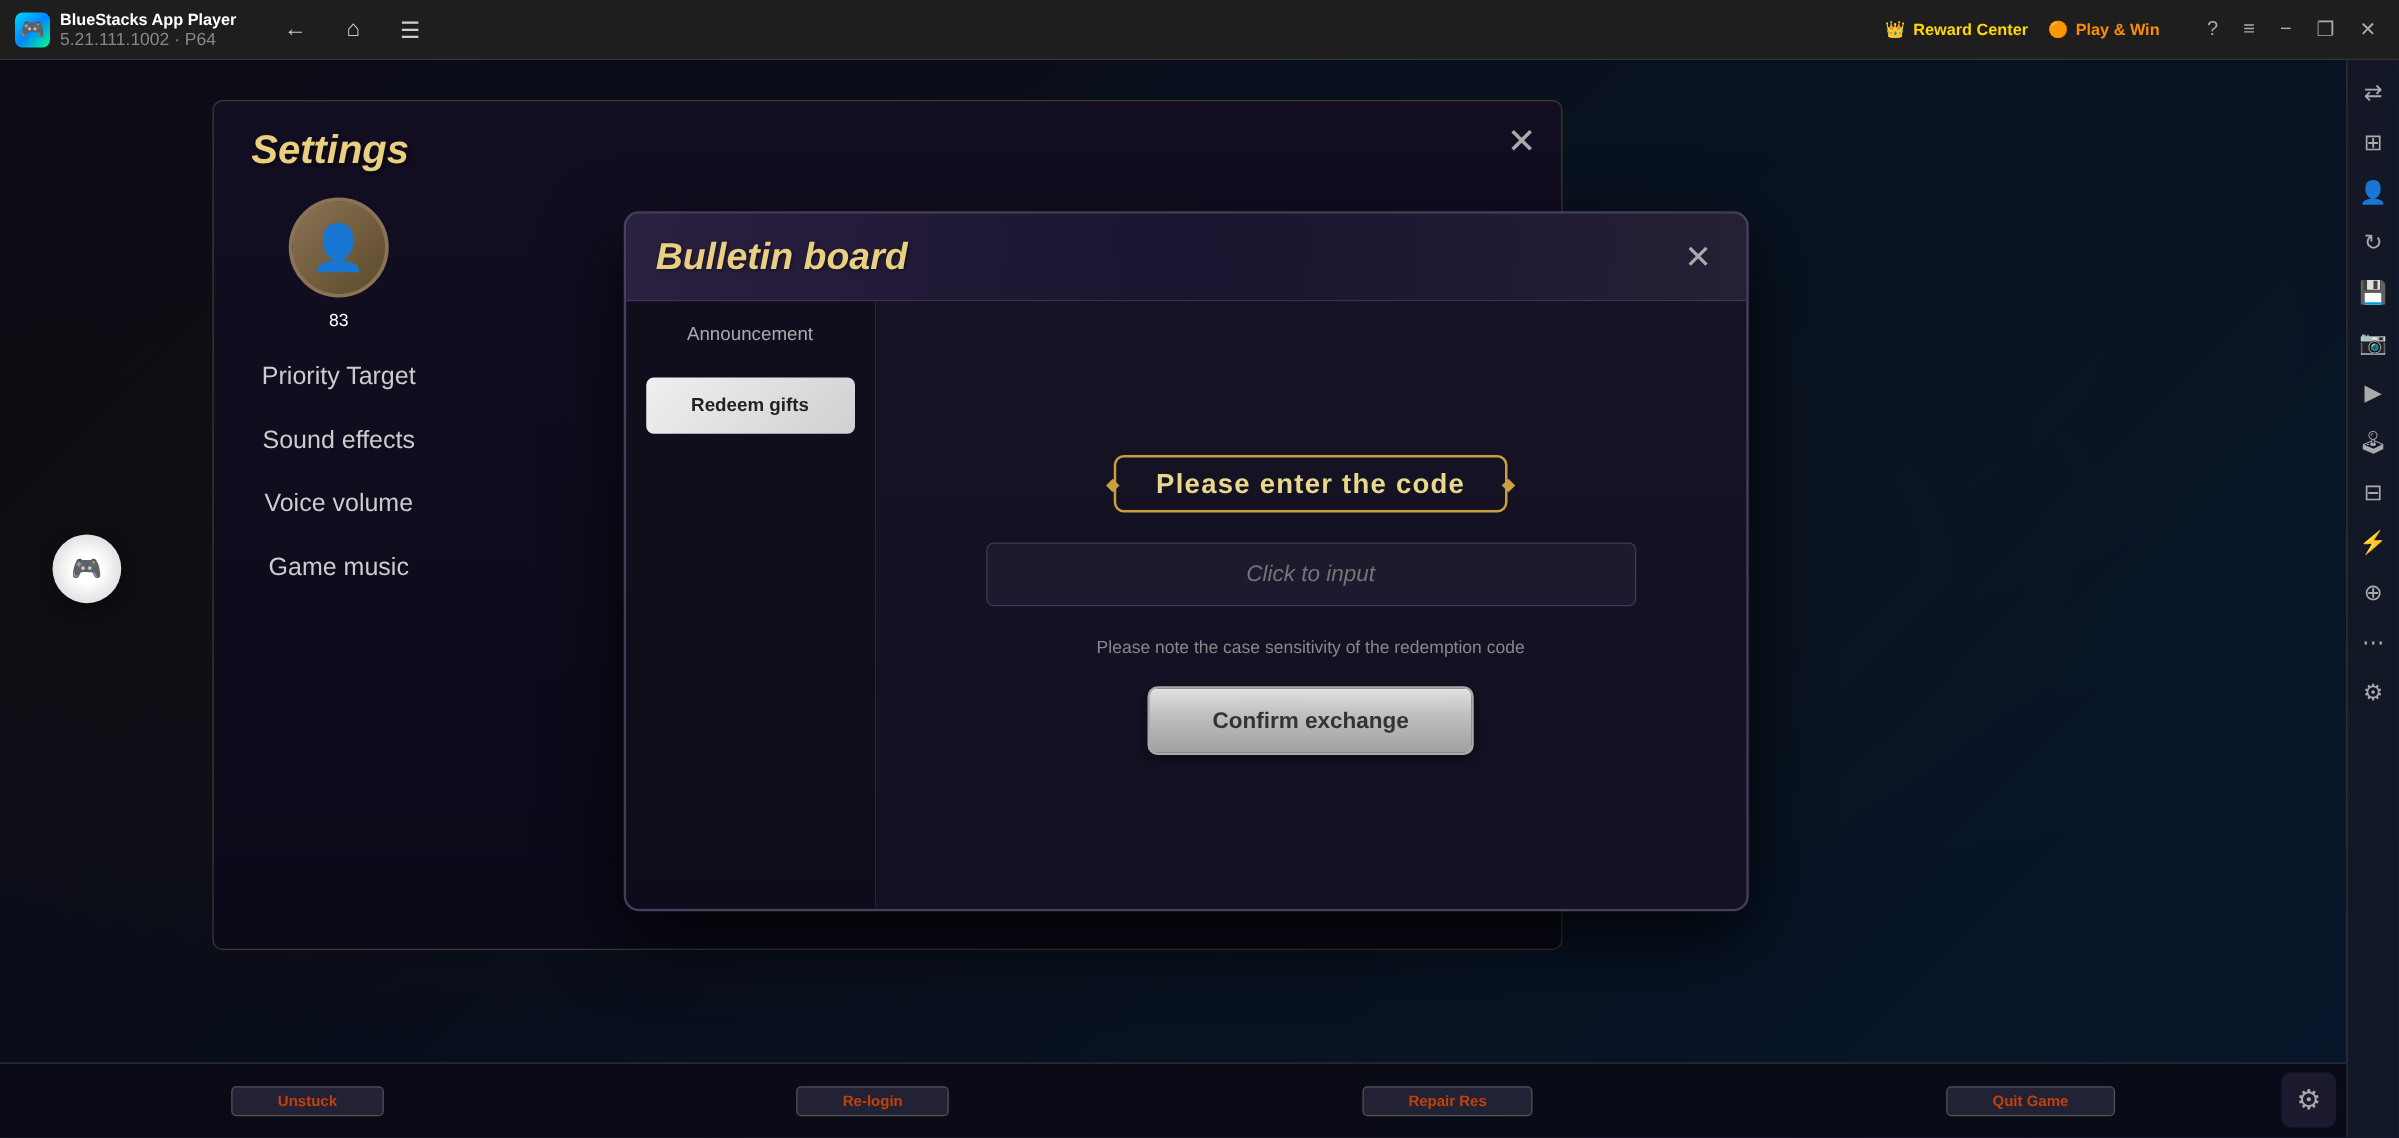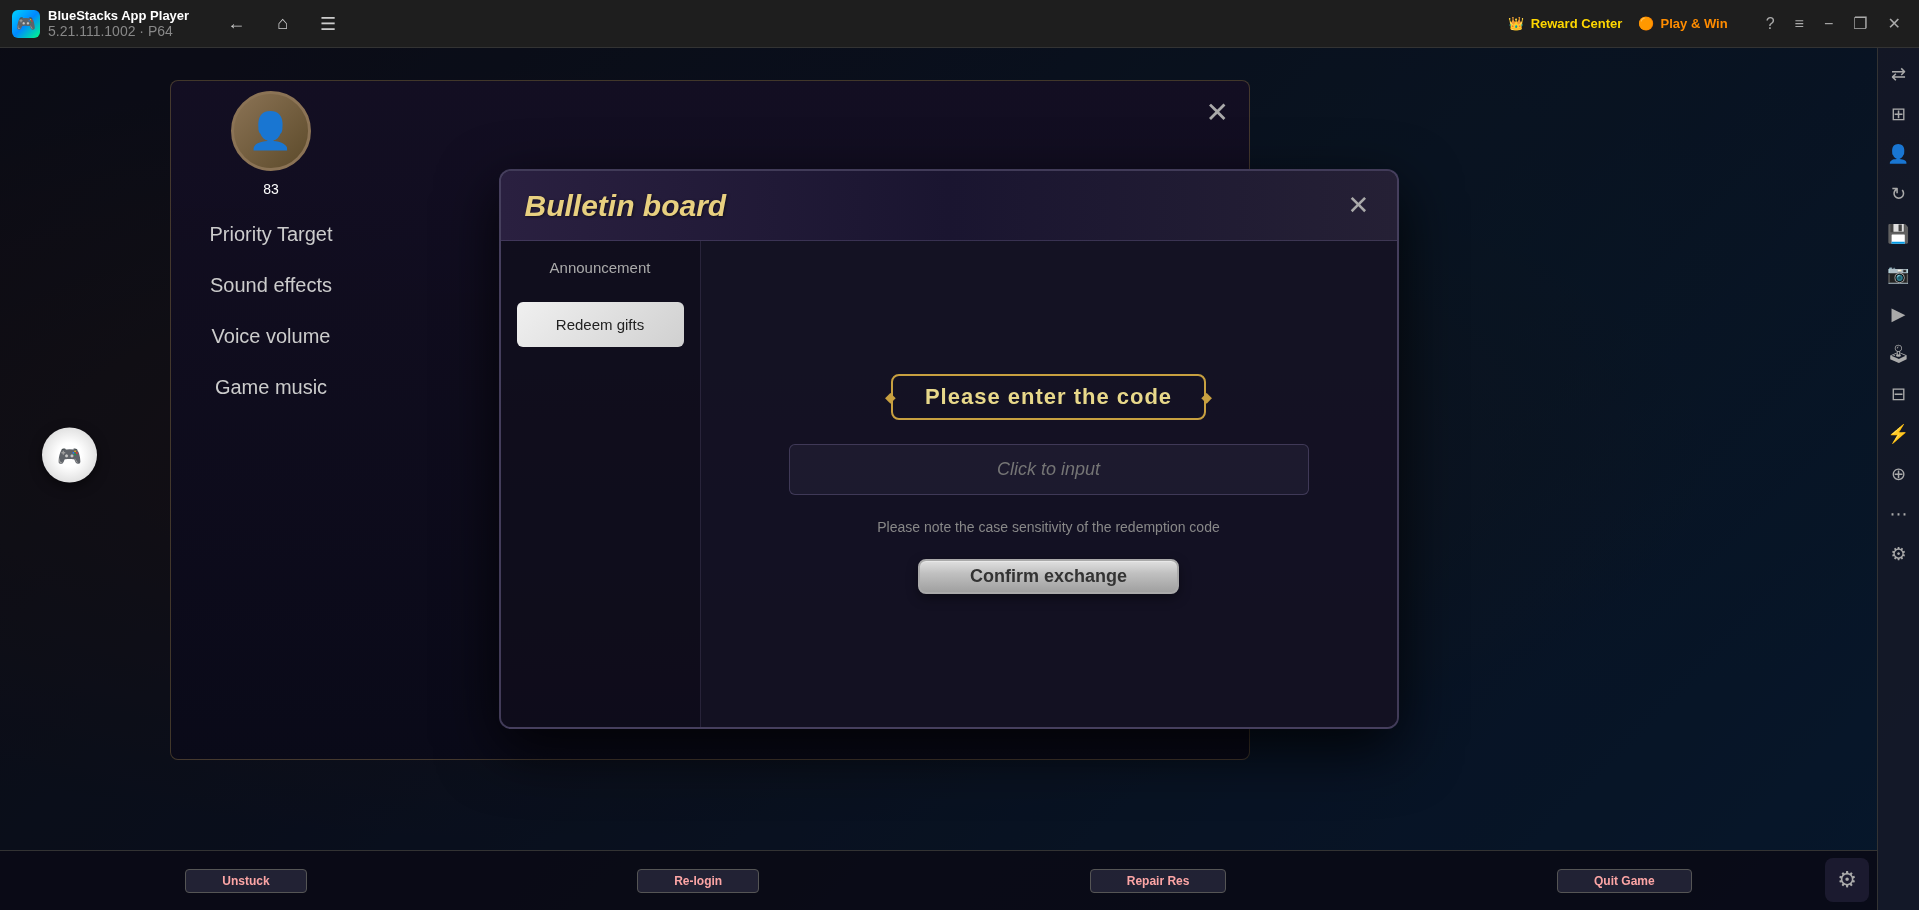--- a/index.html
+++ b/index.html
@@ -154,21 +154,21 @@
       justify-content: space-around;
       padding: 0 20px;
       z-index: 50;
       border-top: 1px solid #333;
     }
     .bottom-btn {
       display: flex;
       flex-direction: column;
       align-items: center;
       gap: 2px;
-      color: #fca5a5;
+      color: #c2410c;
       font-size: 12px;
       font-weight: 600;
       cursor: pointer;
       padding: 4px 36px;
       border-radius: 4px;
       border: 1px solid #555;
       background: rgba(40,40,60,0.8);
     }
 
     
@@ -348,21 +348,21 @@
       padding: 14px 20px;
       color: #aaa;
       font-size: 15px;
       cursor: pointer;
       border-radius: 6px;
       text-align: center;
     }
     .modal-tab.active {
       background: linear-gradient(135deg, #f0f0f0, #d0d0d0);
       color: #222;
-      font-weight: normal;
+      font-weight: bold;
     }
 
     
     .modal-content {
       flex: 1;
       background: rgba(20,18,35,0.9);
       display: flex;
       flex-direction: column;
       align-items: center;
       justify-content: center;
@@ -423,21 +423,21 @@
       color: #888;
       font-size: 14px;
       text-align: center;
     }
 
     
     .confirm-btn {
       background: linear-gradient(180deg, #e0e0e0 0%, #c0c0c0 40%, #a0a0a0 100%);
       border: 2px solid #aaa;
       border-radius: 8px;
-      padding: 4px 50px;
+      padding: 14px 50px;
       cursor: pointer;
       box-shadow: 0 4px 12px rgba(0,0,0,0.4), inset 0 1px 0 rgba(255,255,255,0.3);
       position: relative;
       overflow: hidden;
     }
     .confirm-btn-text {
       color: #333;
       font-size: 18px;
       font-weight: bold;
       text-align: center;
@@ -529,20 +529,21 @@
   <div class="sidebar-icon">⊟</div>
   <div class="sidebar-icon">⚡</div>
   <div class="sidebar-icon">⊕</div>
   <div class="sidebar-icon">⋯</div>
   <div class="sidebar-icon">⚙</div>
 </div>
 
 <div class="overlay"></div>
 
 <div class="settings-panel">
+  <div class="settings-title">Settings</div>
   <div class="settings-close">✕</div>
   <div class="settings-body">
     <div class="settings-nav">
       <div class="settings-avatar">👤</div>
       <div class="settings-level">83</div>
       <div class="settings-nav-item">Priority Target</div>
       <div class="settings-nav-item">Sound effects</div>
       <div class="settings-nav-item">Voice volume</div>
       <div class="settings-nav-item">Game music</div>
     </div>

